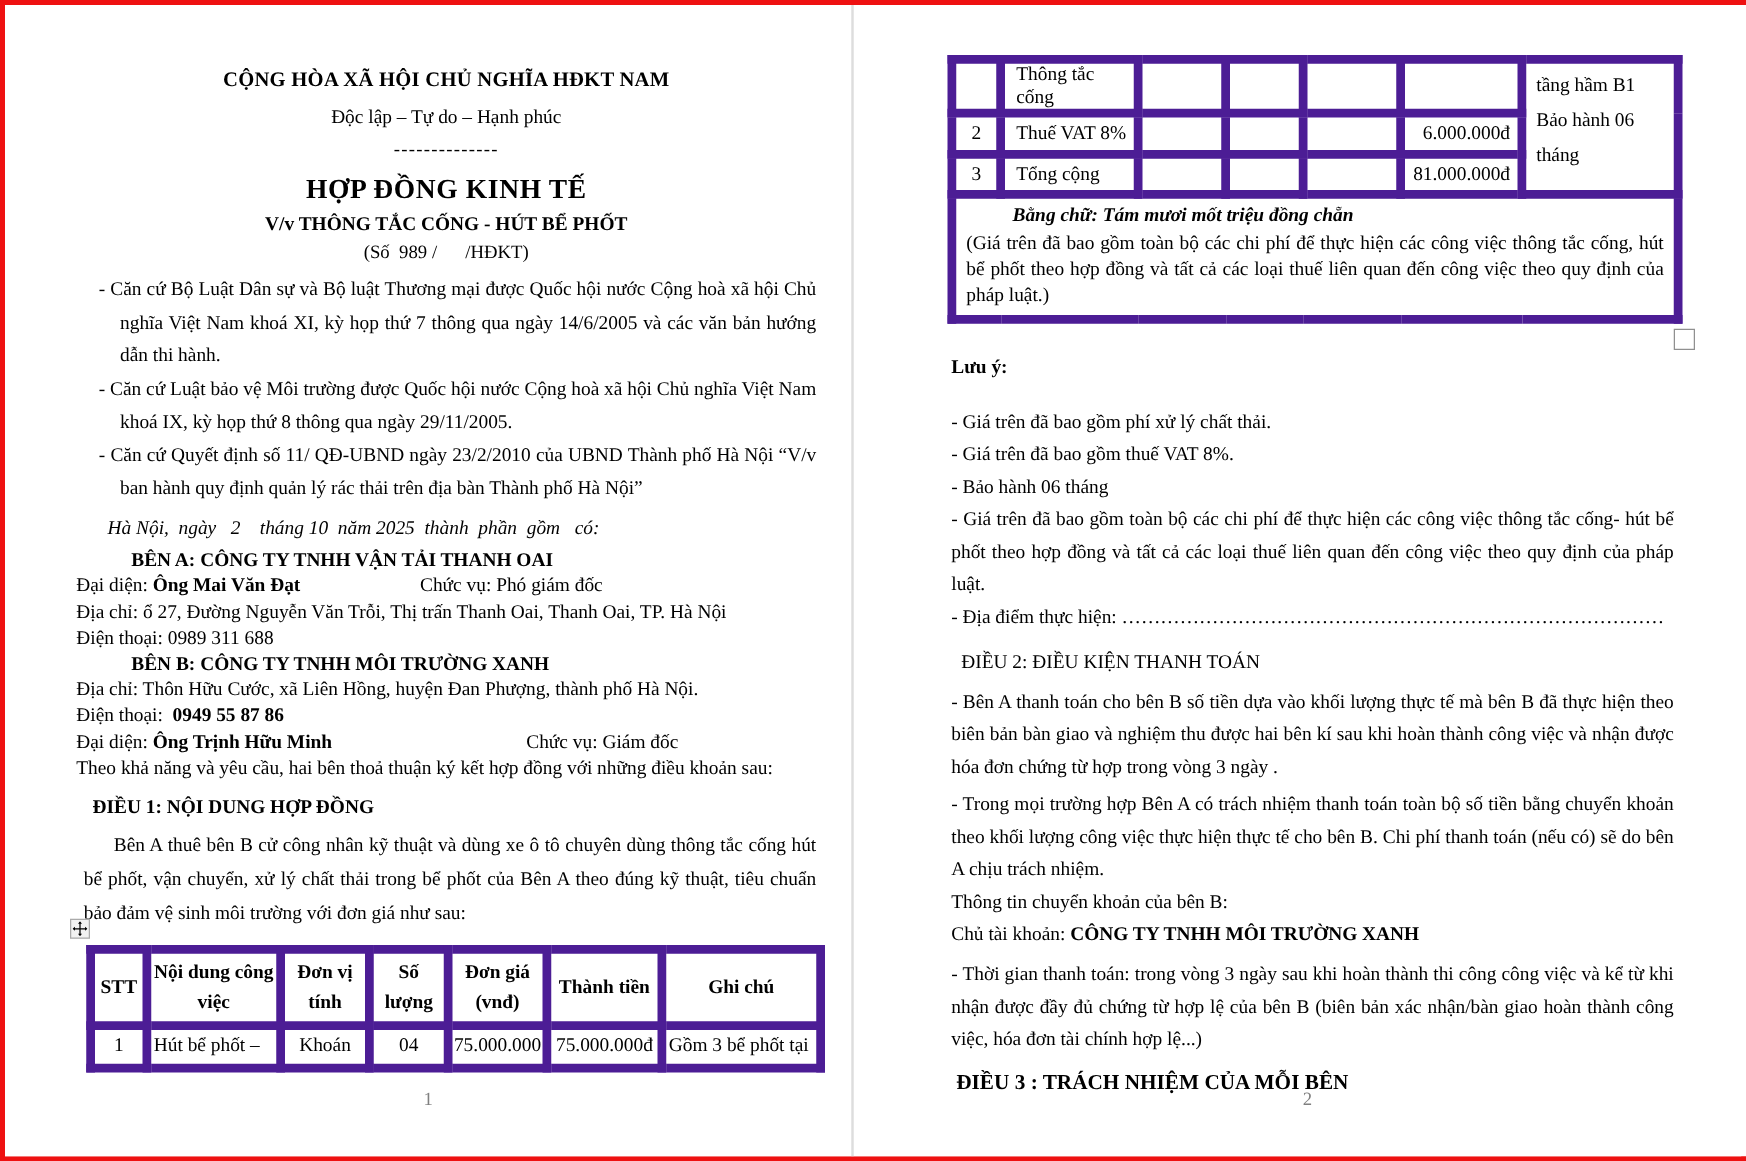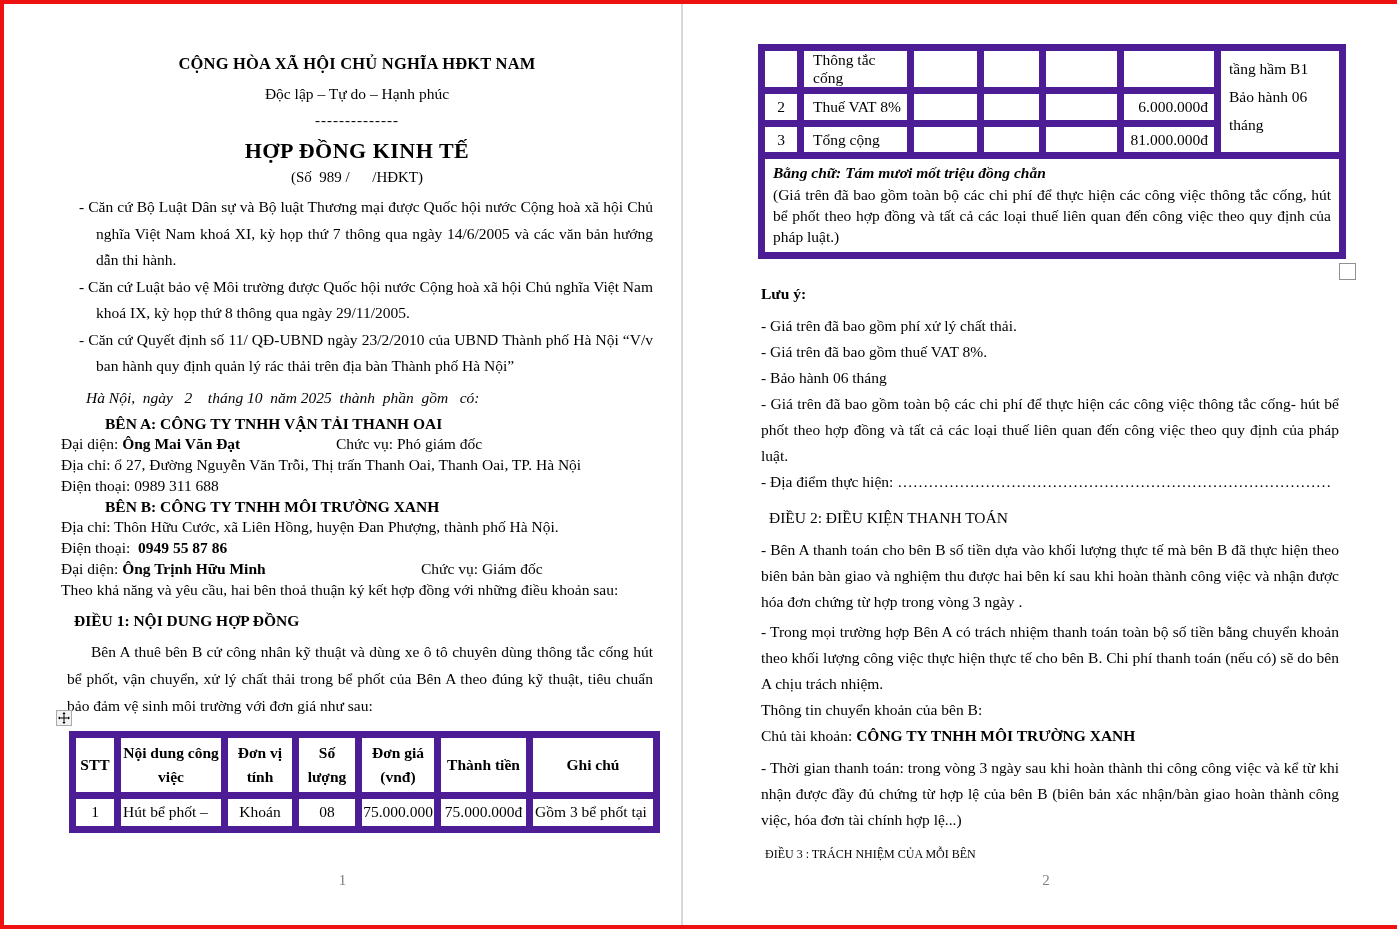--- a/index.html
+++ b/index.html
@@ -60,49 +60,50 @@
                  display:flex; align-items:center; justify-content:center; cursor:move; }
 
   .t2-wrap { position:relative; width:581px; margin-left:-3px; }
   .t2 { width:581px; }
   .t2 td.c { text-align:center; }
   .t2 td.l { text-align:left; padding-left:9px; }
   .t2 td.r { text-align:right; padding-right:6px; }
   .t2 .r1 td { height:32px; } .t2 .r2 td { height:33px; } .t2 .r3 td { height:32px; }
   .t2 td.gc { vertical-align:top; padding:4px 4px 0 8px; line-height:28px; text-align:left; }
   .t2 td.merge { padding:2px 8px 5px 8px; vertical-align:top; }
-  .words { font-weight:bold; font-style:italic; font-size:15.5px; line-height:23px; text-align:left; }
+  .words { font-weight:bold; font-style:italic; font-size:15.5px; line-height:23px; text-align:left;margin-left:37px; }
   .tnote { font-size:15.5px; line-height:21px; text-align:justify; }
 
   .resize-handle { position:absolute; right:-17px; bottom:-21px; width:17px; height:17px;
                    border:1px solid #909090; background:#fff; cursor:nwse-resize; }
 
   
   .luu-y { margin-top:22px; font-weight:bold; font-size:15.5px; line-height:26px; }
-  .notes { margin-top:6px; }
+  .notes { margin-top:18px; }
   .note-item { font-size:15.5px; line-height:26px; text-align:justify; }
   .art2-title { margin-top:10px; margin-left:8px; font-weight:normal; font-size:15.5px; line-height:26px; }
   .para { margin-top:6px; font-size:15.5px; line-height:26px; text-align:justify; }
   .para2 { margin-top:4px; }
   .simple-line { font-size:15.5px; line-height:26px; }
-  .art3-title { margin-top:8px; margin-left:4px; font-weight:normal; font-size:12px; line-height:26px; }
+  .art3-title { margin-top:8px; margin-left:4px; font-weight:bold; font-size:17px; line-height:26px; }
 
   .page-num { position:absolute; bottom:36px; left:0; right:0; text-align:center;
               color:#808080; font-size:15px; }
 </style>
 </head>
 <body>
 
 <div class="canvas">
 
   <div class="page page1">
     <div class="center republic">CỘNG HÒA XÃ HỘI CHỦ NGHĨA HĐKT NAM</div>
     <div class="center motto">Độc lập – Tự do – Hạnh phúc</div>
     <div class="center divider">--------------</div>
     <div class="center doc-title">HỢP ĐỒNG KINH TẾ</div>
+    <div class="center doc-sub">V/v THÔNG TẮC CỐNG - HÚT BỂ PHỐT</div>
     <div class="center doc-num pre">(Số  989 /      /HĐKT)</div>
 
     <div class="preamble">
       <div class="preamble-item">- Căn cứ Bộ Luật Dân sự và Bộ luật Thương mại được Quốc hội nước Cộng hoà xã hội Chủ nghĩa Việt Nam khoá XI, kỳ họp thứ 7 thông qua ngày 14/6/2005 và các văn bản hướng dẫn thi hành.</div>
       <div class="preamble-item">- Căn cứ Luật bảo vệ Môi trường được Quốc hội nước Cộng hoà xã hội Chủ nghĩa Việt Nam khoá IX, kỳ họp thứ 8 thông qua ngày 29/11/2005.</div>
       <div class="preamble-item">- Căn cứ Quyết định số 11/ QĐ-UBND ngày 23/2/2010 của UBND Thành phố Hà Nội “V/v ban hành quy định quản lý rác thải trên địa bàn Thành phố Hà Nội”</div>
     </div>
 
     <div class="date-line pre">Hà Nội,  ngày   2    tháng 10  năm 2025  thành  phần  gồm   có:</div>
 
@@ -161,21 +162,21 @@
           <td>Đơn vị tính</td>
           <td>Số lượng</td>
           <td>Đơn giá (vnđ)</td>
           <td>Thành tiền</td>
           <td>Ghi chú</td>
         </tr>
         <tr class="row">
           <td>1</td>
           <td class="l">Hút bể phốt –</td>
           <td>Khoán</td>
-          <td>08</td>
+          <td>04</td>
           <td>75.000.000</td>
           <td>75.000.000đ</td>
           <td class="l">Gồm 3 bể phốt tại</td>
         </tr>
       </tbody>
         </table>
     </div>
 
     <div class="page-num">1</div>
   </div>

